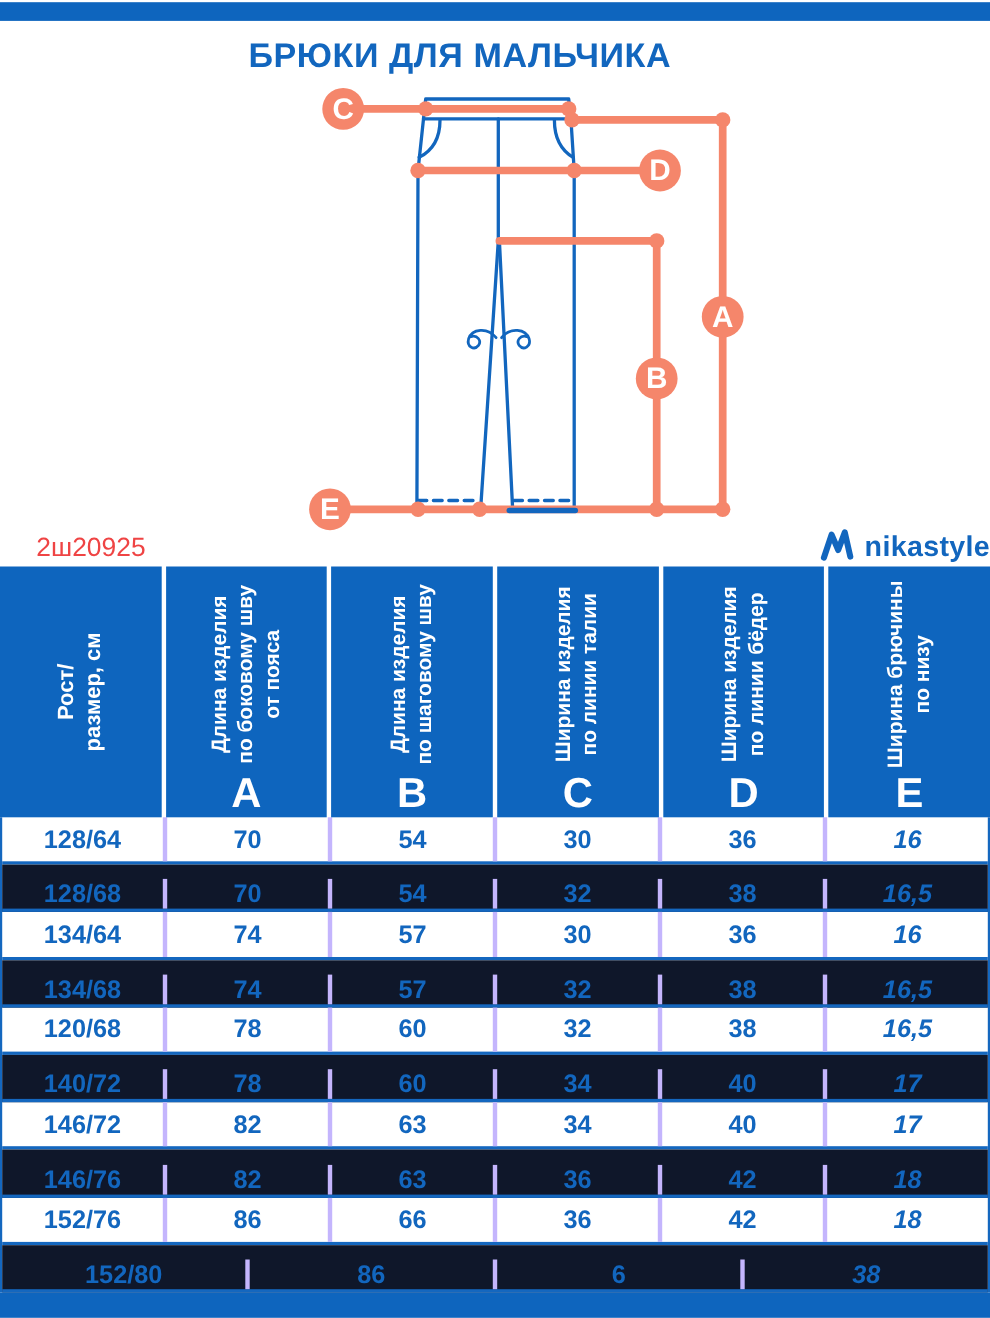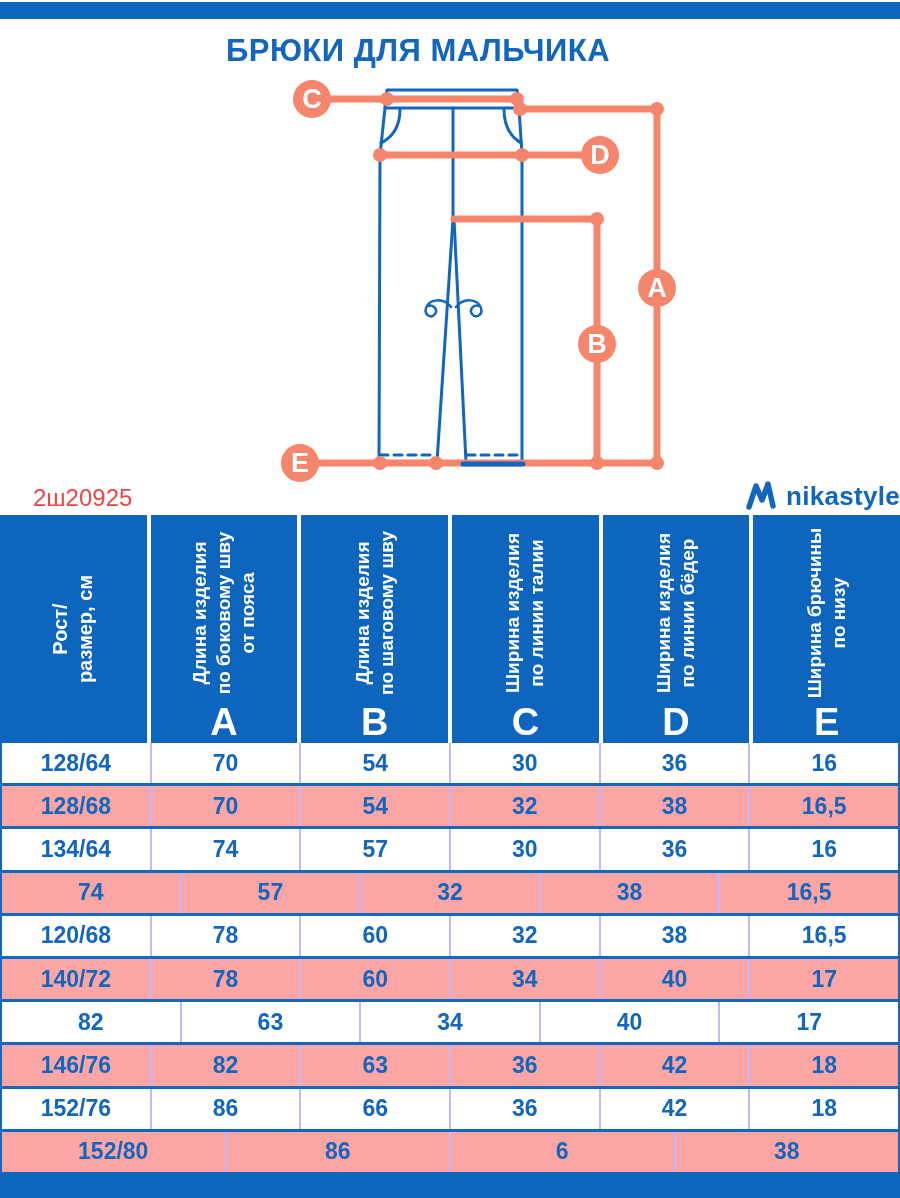--- a/index.html
+++ b/index.html
@@ -33,27 +33,27 @@
     transform:translate(-50%,-50%) rotate(-90deg);
     text-align:center;font-size:19px;font-weight:bold;line-height:1.25;white-space:nowrap;
   }
   .hcell.first .rot{top:50%;font-size:20px;}
   .letter{
     position:absolute;bottom:2px;left:0;width:100%;text-align:center;
     font-size:38px;font-weight:bold;line-height:1;
   }
   .tbody{border-left:2px solid #1467bf;border-right:2px solid #1467bf;}
   .trow{display:flex;height:43.2px;box-sizing:border-box;border-bottom:3px solid #1467bf;}
-  .trow.alt{background:#fca5a5;}
+  .trow.alt{background:#0f172a;align-items:flex-end;}
   .tcell{
-    flex:1 1 0;box-sizing:border-box;border-right:2px solid #c4b5fd;
+    flex:1 1 0;box-sizing:border-box;border-right:4px solid #c4b5fd;
     display:flex;align-items:center;justify-content:center;
     font-size:23px;font-weight:bold;color:#1266be;
   }
-  .tcell:last-child{border-right:none;}
+  .tcell:last-child{border-right:none;font-style:italic;}
 </style>
 </head>
 <body>
 
 <div class="topbar"></div>
 
 <div class="title">БРЮКИ ДЛЯ МАЛЬЧИКА</div>
 
 <svg class="diagram" width="420" height="420" viewBox="0 0 420 420">
 
@@ -184,20 +184,21 @@
     </div>
     <div class="trow">
       <div class="tcell">134/64</div>
       <div class="tcell">74</div>
       <div class="tcell">57</div>
       <div class="tcell">30</div>
       <div class="tcell">36</div>
       <div class="tcell">16</div>
     </div>
     <div class="trow alt">
+      <div class="tcell">134/68</div>
       <div class="tcell">74</div>
       <div class="tcell">57</div>
       <div class="tcell">32</div>
       <div class="tcell">38</div>
       <div class="tcell">16,5</div>
     </div>
     <div class="trow">
       <div class="tcell">120/68</div>
       <div class="tcell">78</div>
       <div class="tcell">60</div>
@@ -207,20 +208,21 @@
     </div>
     <div class="trow alt">
       <div class="tcell">140/72</div>
       <div class="tcell">78</div>
       <div class="tcell">60</div>
       <div class="tcell">34</div>
       <div class="tcell">40</div>
       <div class="tcell">17</div>
     </div>
     <div class="trow">
+      <div class="tcell">146/72</div>
       <div class="tcell">82</div>
       <div class="tcell">63</div>
       <div class="tcell">34</div>
       <div class="tcell">40</div>
       <div class="tcell">17</div>
     </div>
     <div class="trow alt">
       <div class="tcell">146/76</div>
       <div class="tcell">82</div>
       <div class="tcell">63</div>

